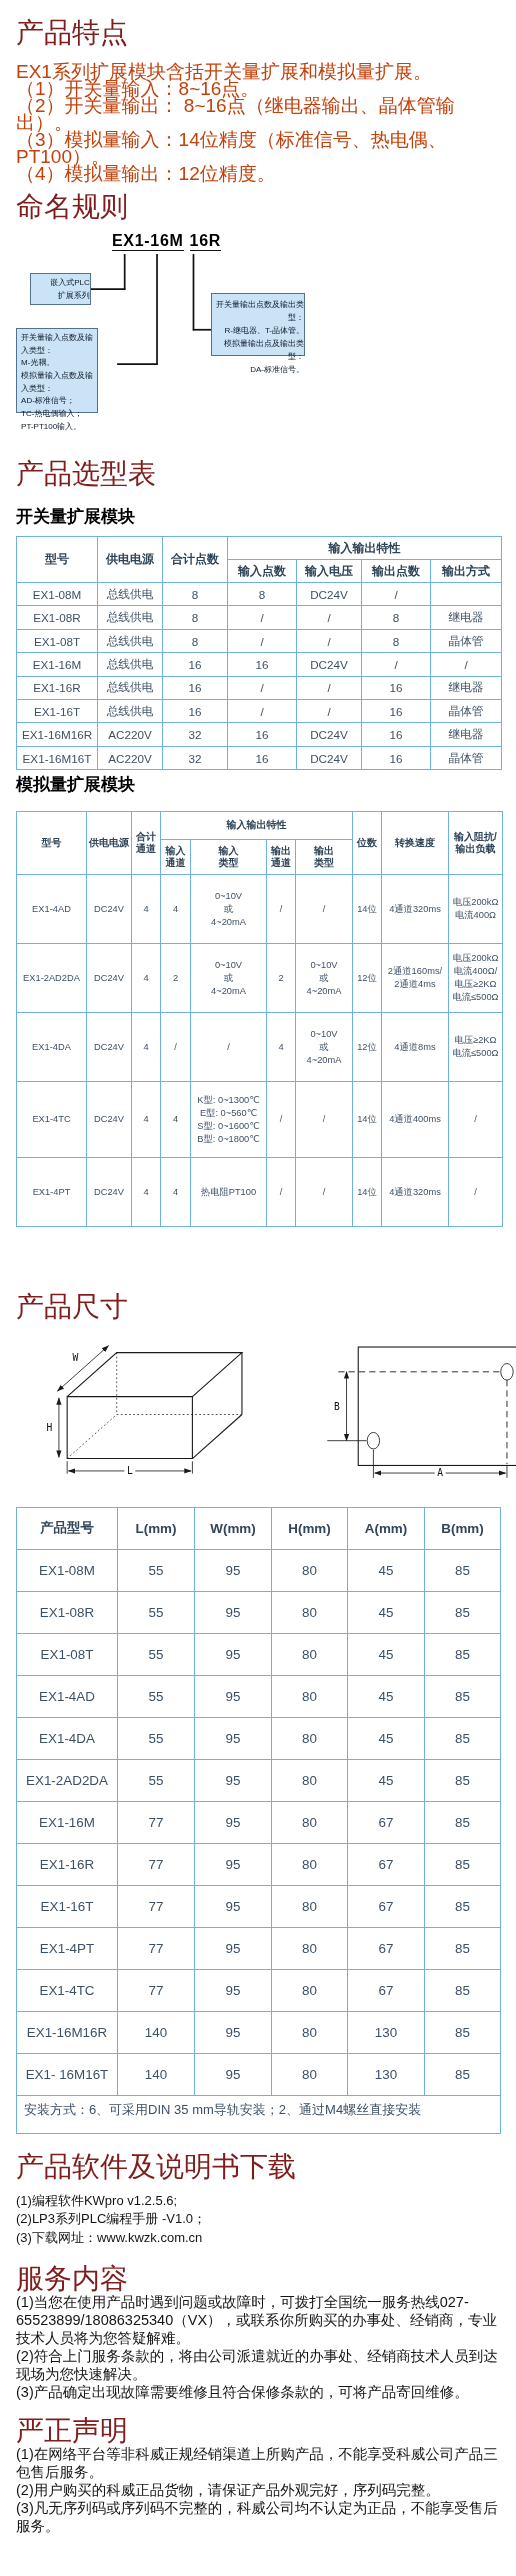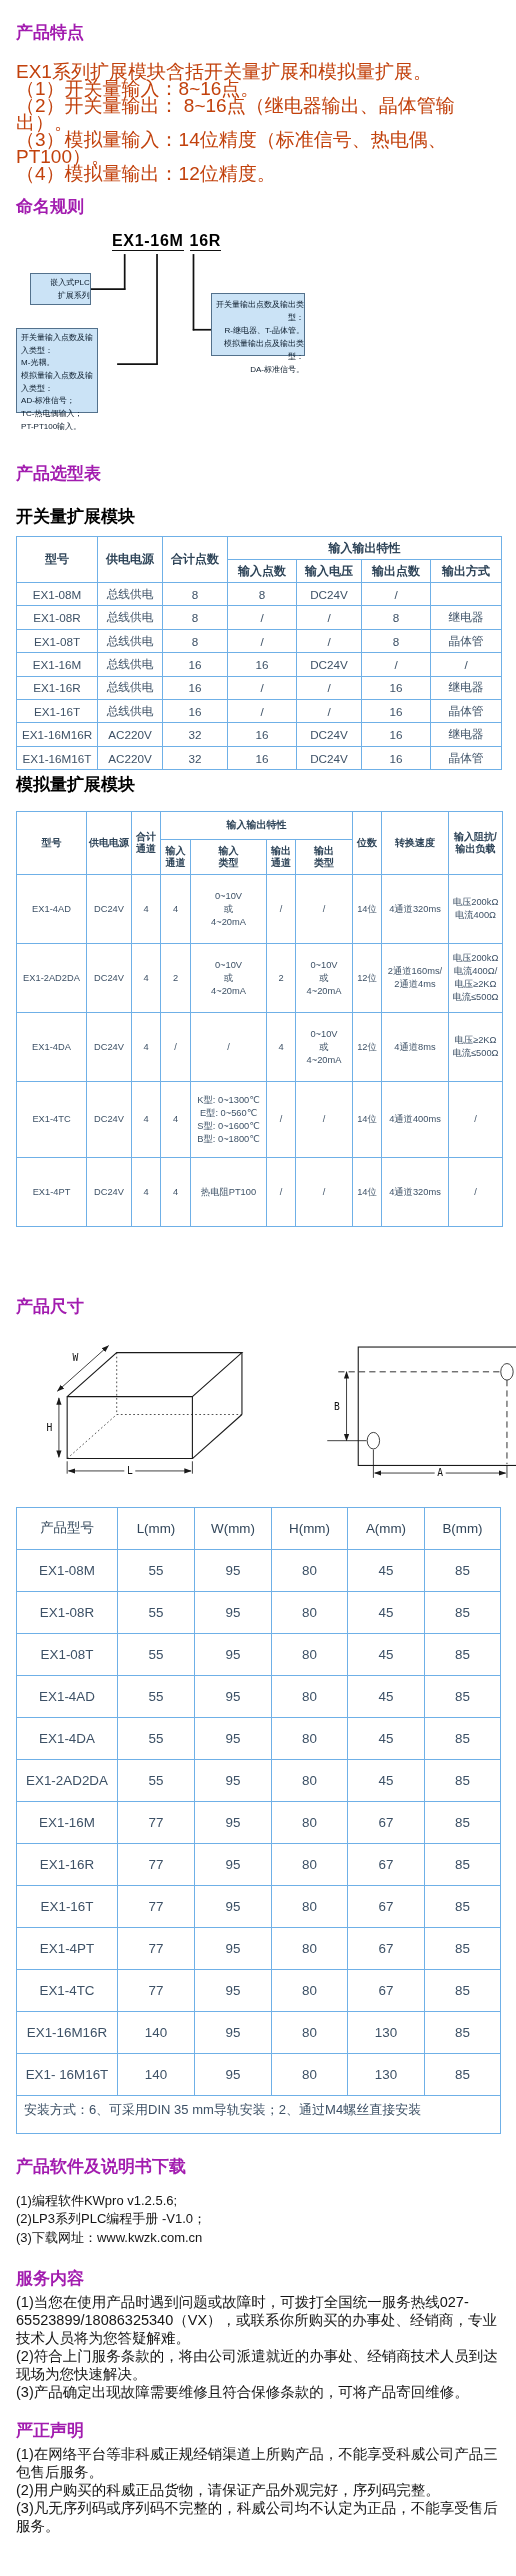--- a/index.html
+++ b/index.html
@@ -1,19 +1,19 @@
 <!DOCTYPE html>
 <html style="font-size:11px"><head>
 <meta charset="utf-8">
 <style>
   html,body{margin:0;padding:0;background:#ffffff;}
   .page{width:516px;min-height:2576px;box-sizing:border-box;padding:0 15px 25.5px 16px;
         overflow:hidden;background:#fff;color:#111;
         font-family:"Liberation Sans","DejaVu Sans",sans-serif;}
-  h1{font-size:17px;line-height:27.5px;font-weight:700;color:#a21caf;margin:0;}
+  h1{font-size:28px;line-height:27.5px;font-weight:400;color:#7f1d1d;margin:0;}
   h2{font-size:17px;line-height:20.6px;font-weight:700;color:#000;margin:0;}.mt13{margin-top:9px}.mt16{margin-top:11px}.mt18{margin-top:5px}
   .mt20{margin-top:13.8px}.mt22{margin-top:15px}.mt24{margin-top:16.5px}.mt26{margin-top:18px}
   .mt28{margin-top:19px}.mt36{margin-top:25px}.mt40{margin-top:27.5px}.mt96{margin-top:66px}
   .body-text{font-size:19px;line-height:17px;color:#c2410c;}
   .para{font-size:14.5px;line-height:18px;color:#151515;margin:0;}
   .dl-line{font-size:13px;line-height:18.6px;color:#151515;}
 
   
   .diagram{position:relative;height:201px;}
   .model-label{position:absolute;left:96px;top:0;font-size:16px;font-weight:600;color:#000;
@@ -33,21 +33,21 @@
   table,th,td{border:0.7px solid #6fb0e7;}
   table{border-width:1.4px;}
   th{font-weight:700;color:#2e4458;padding:0;white-space:pre-line;}
   td{color:#3d5166;text-align:center;padding:0 1.4px;box-sizing:border-box;}
   .switch-table th{font-size:12px;height:22px;}
   .switch-table td{font-size:11.7px;height:23.4px;}
   .analog-table th{font-size:10px;line-height:12.4px;}
   .analog-table thead tr:first-child th{height:27.5px;}
   .analog-table thead tr:last-child th{height:34px;}
   .analog-table td{font-size:9.3px;line-height:13px;}
-  .dim-table th{font-size:13.4px;font-weight:400;color:#32465a;height:41px;}
+  .dim-table th{font-size:13.4px;font-weight:700;color:#32465a;height:41px;}
   .dim-table td{font-size:13.4px;height:41px;}
   .dim-table .note-cell{text-align:left;font-size:13px;padding:5.5px 2.8px 13.8px 6.9px;height:26px;vertical-align:top;}
 
   
   .drawings{position:relative;height:146px;}
   .drawings svg{position:absolute;top:0;}
   .svg-iso{left:3.4px;}
   .svg-front{left:303px;}
   .dimlabel{font-family:"DejaVu Sans Mono",monospace;font-size:14px;fill:#111;}
   .stroke{stroke:#1a1a1a;stroke-width:1.6;fill:none;}

